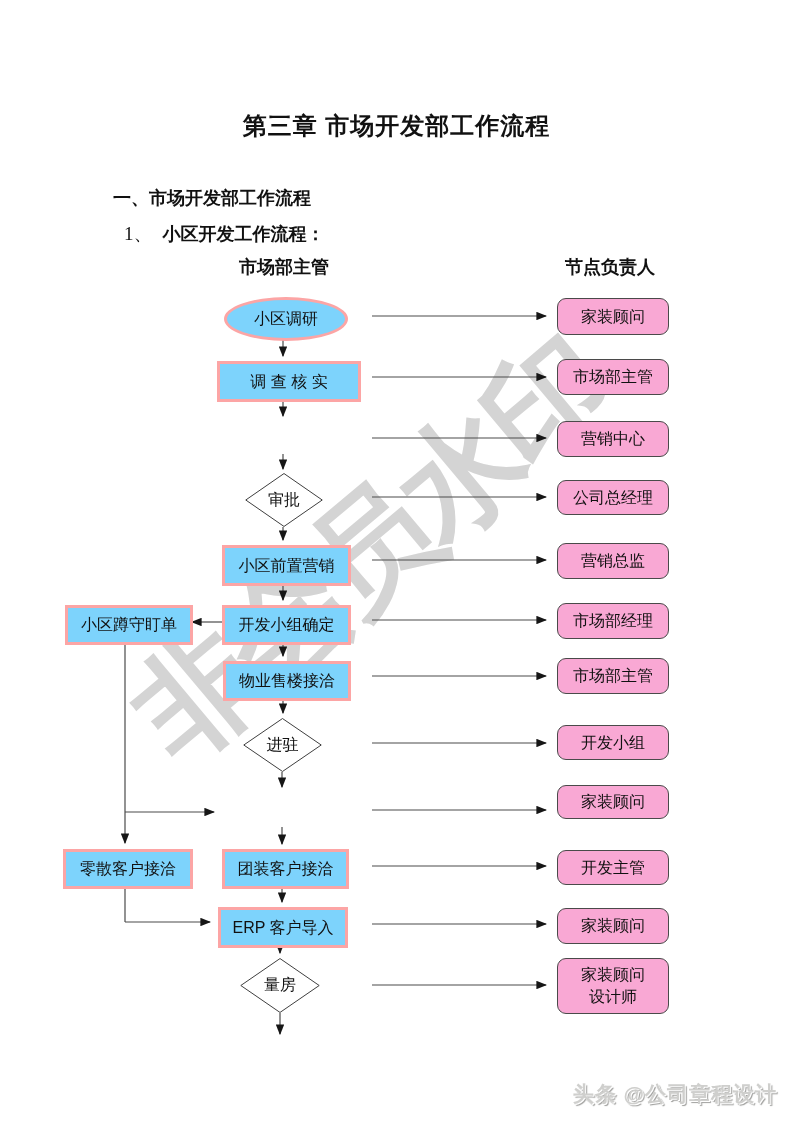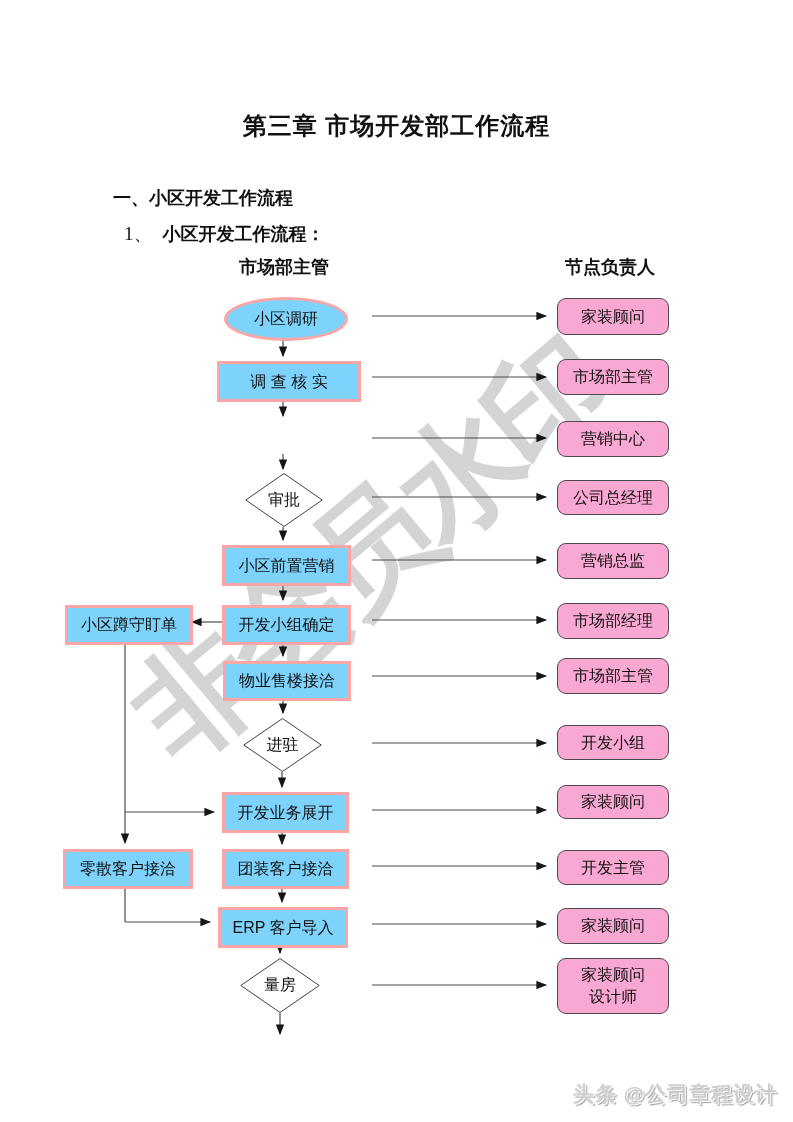--- a/index.html
+++ b/index.html
@@ -49,21 +49,21 @@
   }
 </style>
 </head>
 <body>
 
 <div class="page">
 
   <div class="watermark">非会员水印</div>
 
   <div class="doc-title">第三章 市场开发部工作流程</div>
-  <div class="section-heading">一、小区开发工作流程</div>
+  <div class="section-heading">一、市场开发部工作流程</div>
   <div class="sub-heading">
     <span class="num">1、</span><span class="txt">小区开发工作流程：</span>
   </div>
   <div class="col-header left">市场部主管</div>
   <div class="col-header right">节点负责人</div>
 
   <svg class="connectors" width="793" height="1122">
     <defs>
       <marker id="ah" markerWidth="9" markerHeight="7" refX="8" refY="3.5" orient="auto">
         <path d="M0,0 L9,3.5 L0,7 z" fill="#161616"></path>
@@ -125,21 +125,20 @@
 
   <div class="node" style="left:223px;top:661px;width:122px;height:34px">物业售楼接洽</div>
 
   <div class="diamond" style="left:243px;top:718px;width:79px;height:54px">
     <svg viewBox="0 0 100 100" preserveAspectRatio="none">
       <polygon points="50,1 99,50 50,99 1,50" vector-effect="non-scaling-stroke"></polygon>
     </svg>
     <span class="lbl">进驻</span>
   </div>
 
-  <div class="node" style="left:222px;top:792px;width:121px;height:35px">开发业务展开</div>
 
   <div class="node" style="left:222px;top:849px;width:121px;height:34px">团装客户接洽</div>
 
   <div class="node" style="left:218px;top:907px;width:124px;height:35px">ERP 客户导入</div>
 
   <div class="diamond" style="left:240px;top:958px;width:80px;height:55px">
     <svg viewBox="0 0 100 100" preserveAspectRatio="none">
       <polygon points="50,1 99,50 50,99 1,50" vector-effect="non-scaling-stroke"></polygon>
     </svg>
     <span class="lbl">量房</span>

